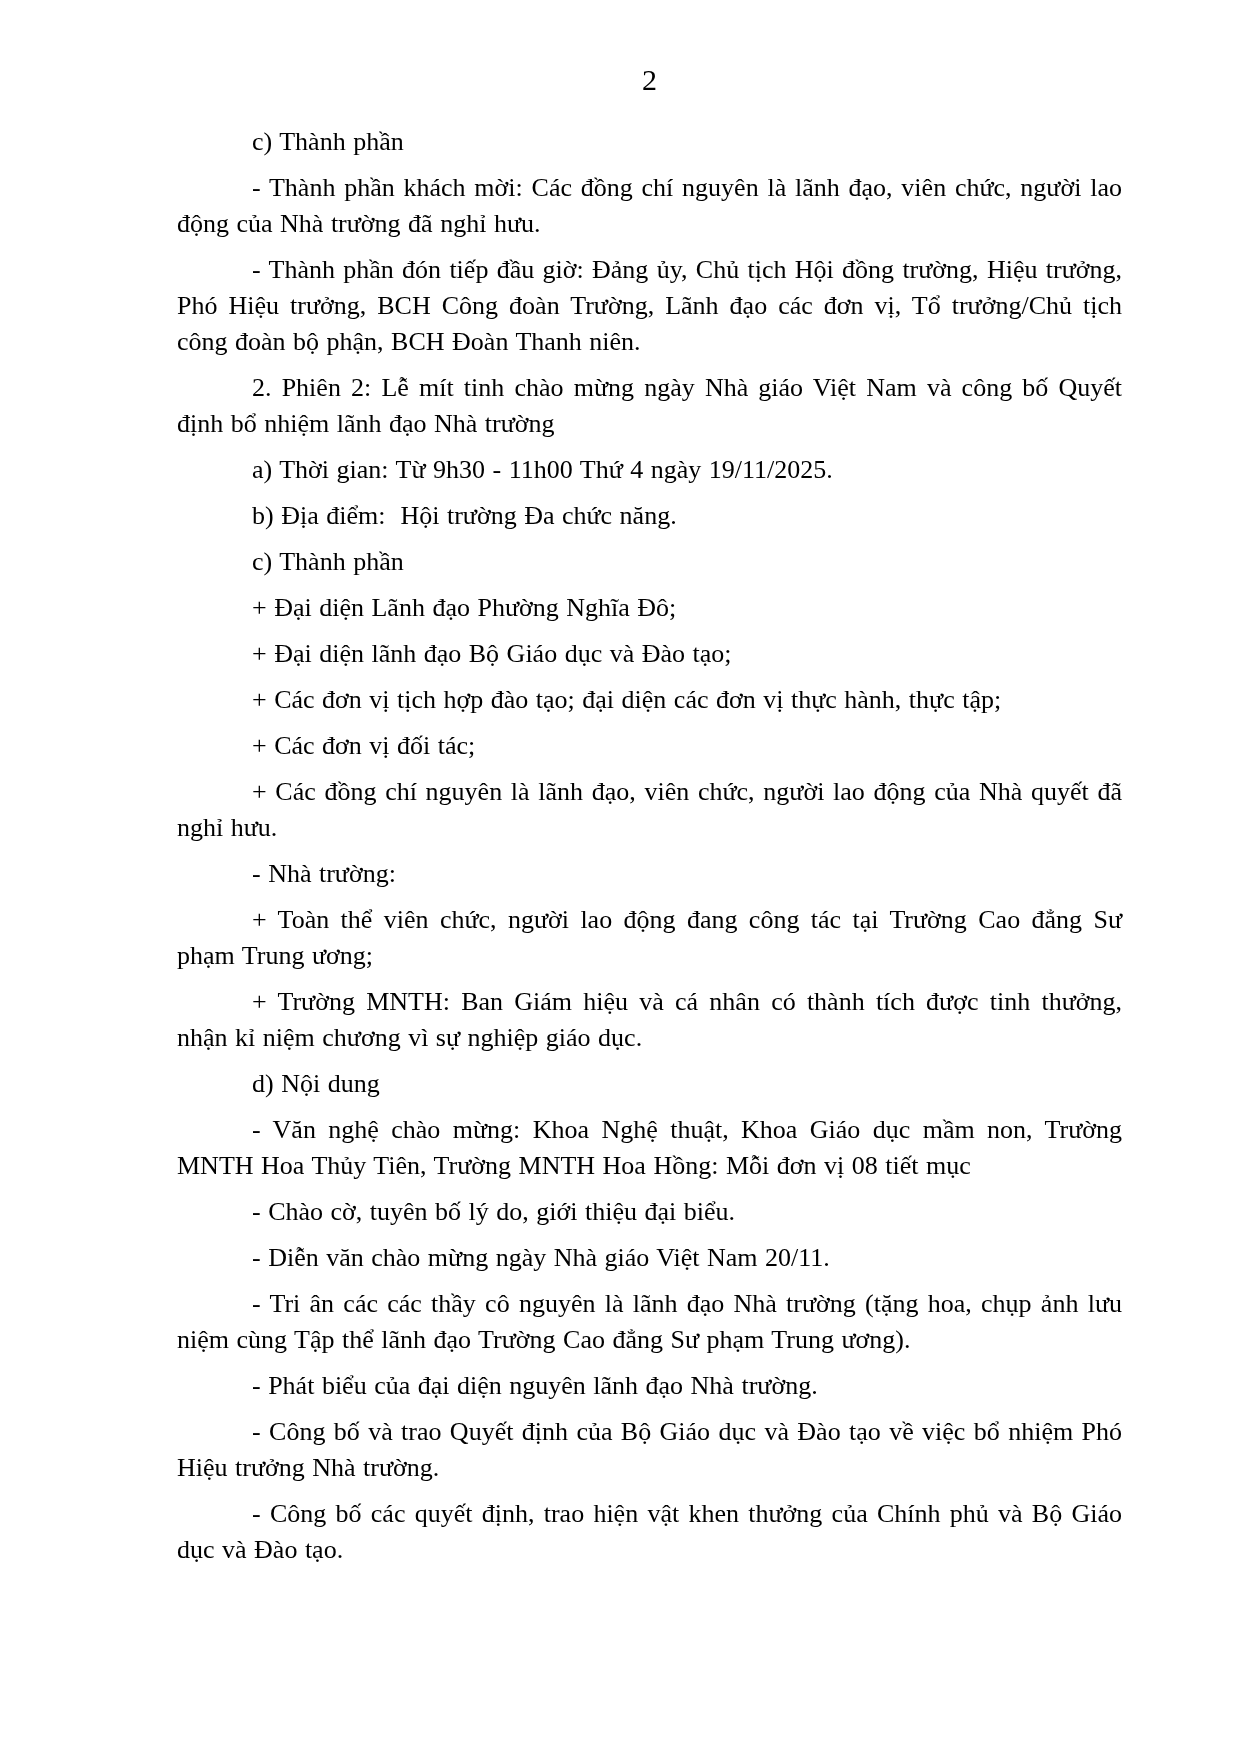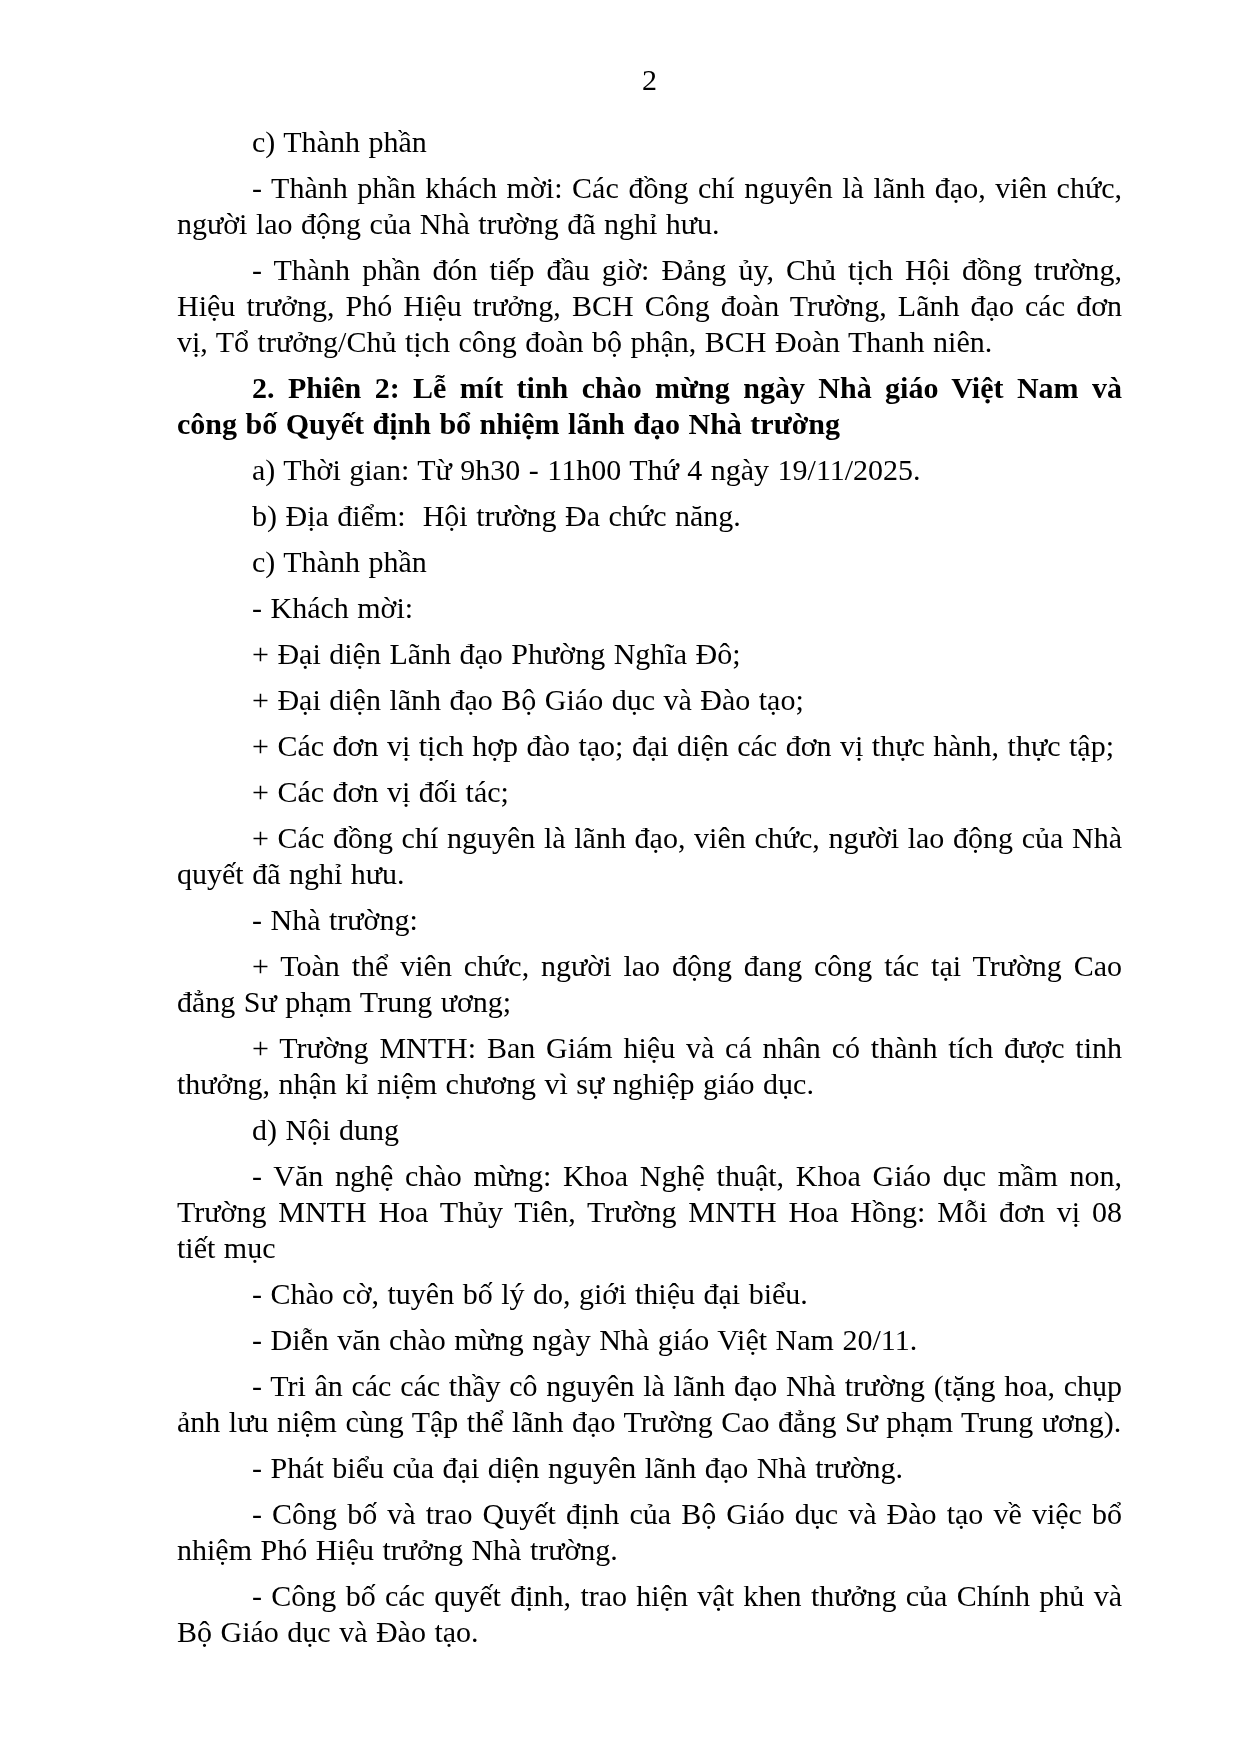--- a/index.html
+++ b/index.html
@@ -26,44 +26,43 @@
     line-height: 36px;
   }
   .content {
     position: absolute;
     top: 124px;
     left: 177px;
     width: 945px;
   }
   p.para {
     margin: 0 0 10px 0;
-    font-size: 30px;
+    font-size: 26px;
     line-height: 36px;
     text-align: justify;
     text-indent: 75px;
     word-spacing: 1px;
   }
   p.para.bold {
-    font-weight: bold;
+    font-weight: normal;
   }
 </style>
 </head>
 <body>
 
 <div class="page">
   <div class="page-number">2</div>
   <div class="content">
       <p class="para">c) Thành phần</p>
       <p class="para">- Thành phần khách mời: Các đồng chí nguyên là lãnh đạo, viên chức, người lao động của Nhà trường đã nghỉ hưu.</p>
       <p class="para">- Thành phần đón tiếp đầu giờ: Đảng ủy, Chủ tịch Hội đồng trường, Hiệu trưởng, Phó Hiệu trưởng, BCH Công đoàn Trường, Lãnh đạo các đơn vị, Tổ trưởng/Chủ tịch công đoàn bộ phận, BCH Đoàn Thanh niên.</p>
       <p class="para bold">2. Phiên 2: Lễ mít tinh chào mừng ngày Nhà giáo Việt Nam và công bố Quyết định bổ nhiệm lãnh đạo Nhà trường</p>
       <p class="para">a) Thời gian: Từ 9h30 - 11h00 Thứ 4 ngày 19/11/2025.</p>
       <p class="para">b) Địa điểm:&nbsp; Hội trường Đa chức năng.</p>
       <p class="para">c) Thành phần</p>
-      <p class="para">- Khách mời:</p>
       <p class="para">+ Đại diện Lãnh đạo Phường Nghĩa Đô;</p>
       <p class="para">+ Đại diện lãnh đạo Bộ Giáo dục và Đào tạo;</p>
       <p class="para">+ Các đơn vị tịch hợp đào tạo; đại diện các đơn vị thực hành, thực tập;</p>
       <p class="para">+ Các đơn vị đối tác;</p>
       <p class="para">+ Các đồng chí nguyên là lãnh đạo, viên chức, người lao động của Nhà quyết đã nghỉ hưu.</p>
       <p class="para">- Nhà trường:</p>
       <p class="para">+ Toàn thể viên chức, người lao động đang công tác tại Trường Cao đẳng Sư phạm Trung ương;</p>
       <p class="para">+ Trường MNTH: Ban Giám hiệu và cá nhân có thành tích được tinh thưởng, nhận kỉ niệm chương vì sự nghiệp giáo dục.</p>
       <p class="para">d) Nội dung</p>
       <p class="para">- Văn nghệ chào mừng: Khoa Nghệ thuật, Khoa Giáo dục mầm non, Trường MNTH Hoa Thủy Tiên, Trường MNTH Hoa Hồng: Mỗi đơn vị 08 tiết mục</p>

